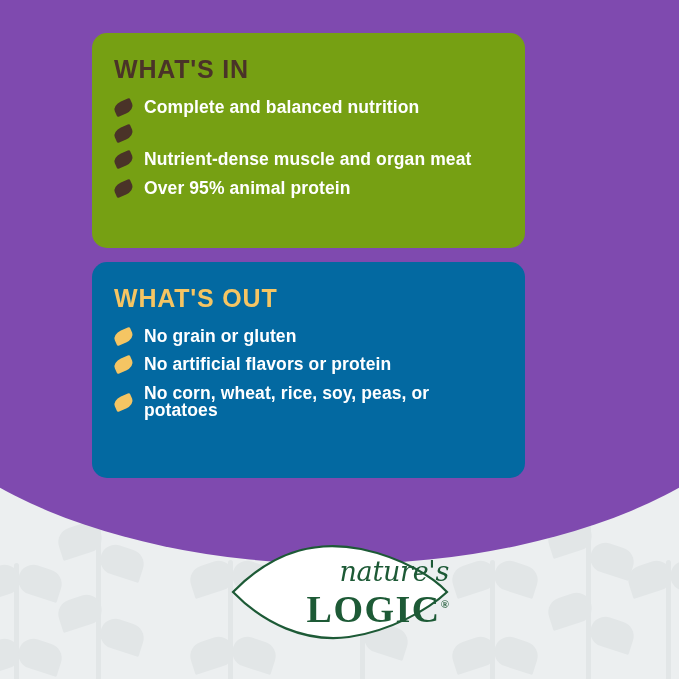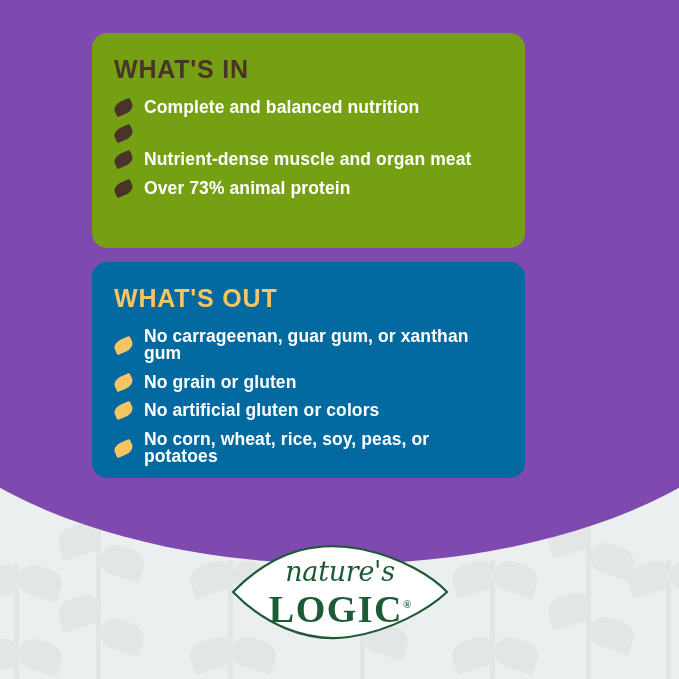--- a/index.html
+++ b/index.html
@@ -156,21 +156,21 @@
     top: 0;
     width: 218px;
     height: 98px;
   }
   .logo-text {
     position: absolute;
     left: 0;
     top: 0;
     width: 218px;
     height: 98px;
-    text-align: center;
+    text-align: right;
     pointer-events: none;
   }
   .logo-natures {
     position: absolute;
     left: 0;
     top: 13px;
     width: 218px;
     font-family: "DejaVu Serif", serif;
     font-style: italic;
     font-size: 27px;
@@ -271,39 +271,35 @@
       </li>
       <li>
         <span class="bullet-leaf"></span>
       </li>
       <li>
         <span class="bullet-leaf"></span>
         <span>Nutrient-dense muscle and organ meat</span>
       </li>
       <li>
         <span class="bullet-leaf"></span>
-        <span>Over 73% animal protein</span>
+        <span>Over 95% animal protein</span>
       </li>
     </ul>
   </div>
 
   <div class="card card-out">
     <div class="card-title">WHAT'S OUT</div>
     <ul class="bullets">
       <li>
         <span class="bullet-leaf"></span>
-        <span>No carrageenan, guar gum, or xanthan gum</span>
-      </li>
-      <li>
-        <span class="bullet-leaf"></span>
         <span>No grain or gluten</span>
       </li>
       <li>
         <span class="bullet-leaf"></span>
-        <span>No artificial gluten or colors</span>
+        <span>No artificial flavors or protein</span>
       </li>
       <li>
         <span class="bullet-leaf"></span>
         <span>No corn, wheat, rice, soy, peas, or potatoes</span>
       </li>
     </ul>
   </div>
 
   <div class="logo-wrap">
     <svg class="logo-svg" viewBox="0 0 218 98">

